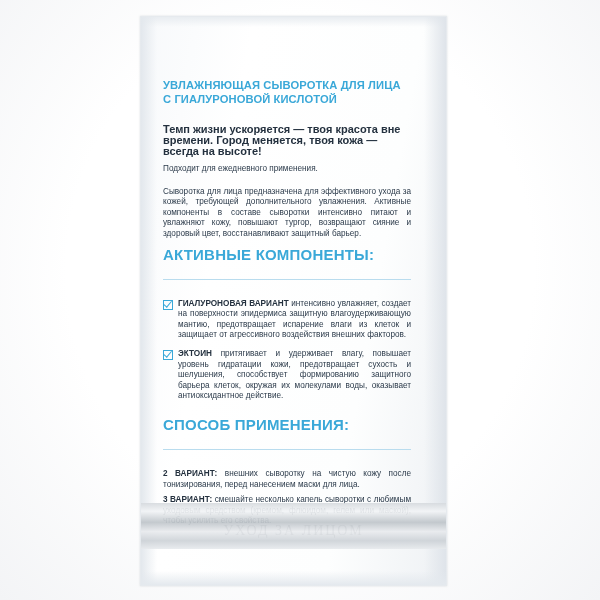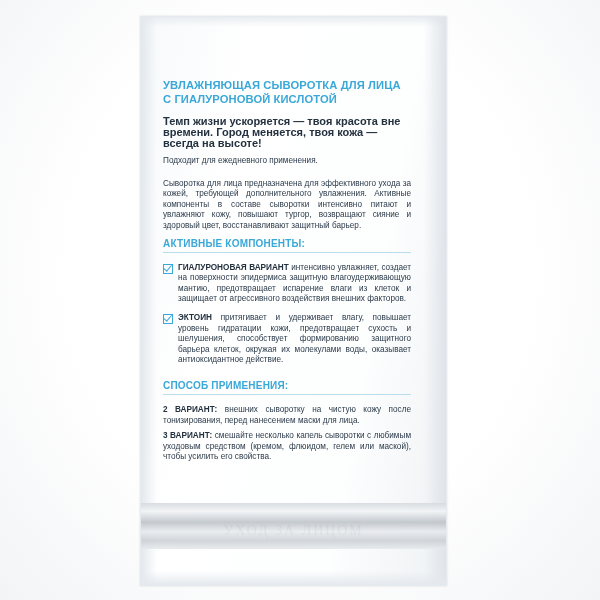--- a/index.html
+++ b/index.html
@@ -74,21 +74,21 @@
     color: #2b3a4a;
   }
 
   .title {
     color: #3aa8d8;
     font-weight: bold;
     font-size: 11.2px;
     line-height: 13.5px;
     letter-spacing: 0.1px;
     text-transform: uppercase;
-    margin-bottom: 10px;
+    margin-bottom: 18px;
   }
 
   .lead {
     font-weight: bold;
     font-size: 11px;
     line-height: 11px;
     color: #24313f;
     margin-bottom: 7px;
   }
 
@@ -99,26 +99,26 @@
     text-align: justify;
     margin-bottom: 6px;
   }
   .para.last {
     margin-bottom: 12px;
   }
 
   .section-head {
     color: #3aa8d8;
     font-weight: bold;
-    font-size: 10px;
+    font-size: 15px;
     text-transform: uppercase;
     letter-spacing: 0.2px;
-    padding-bottom: 3px;
+    padding-bottom: 16px;
     border-bottom: 1px solid #b9dcee;
-    margin-bottom: 10px;
+    margin-bottom: 19px;
   }
 
   .bullet {
     display: flex;
     align-items: flex-start;
     margin-bottom: 8px;
   }
   .check {
     flex: 0 0 auto;
     width: 8px;

